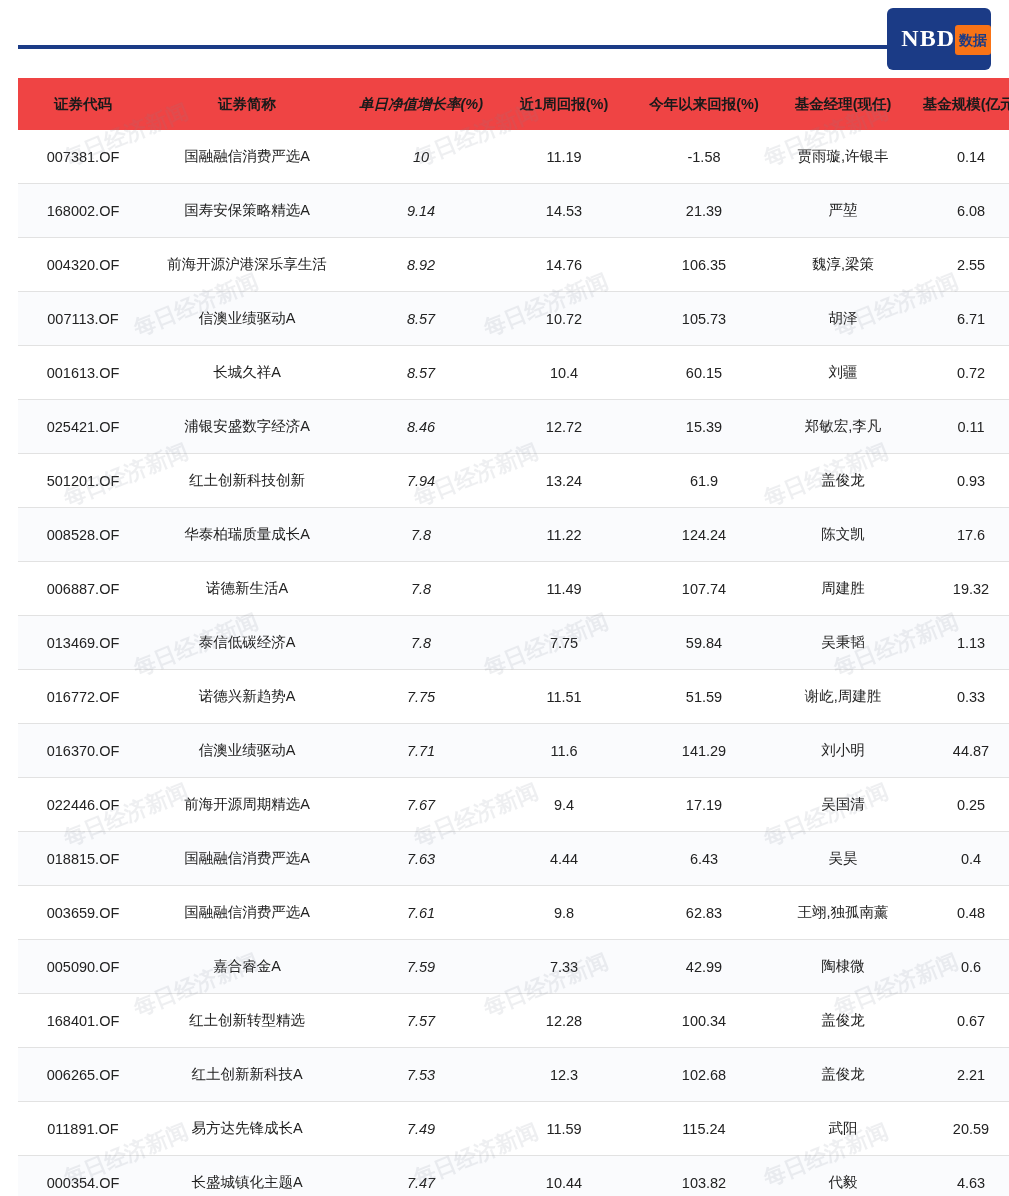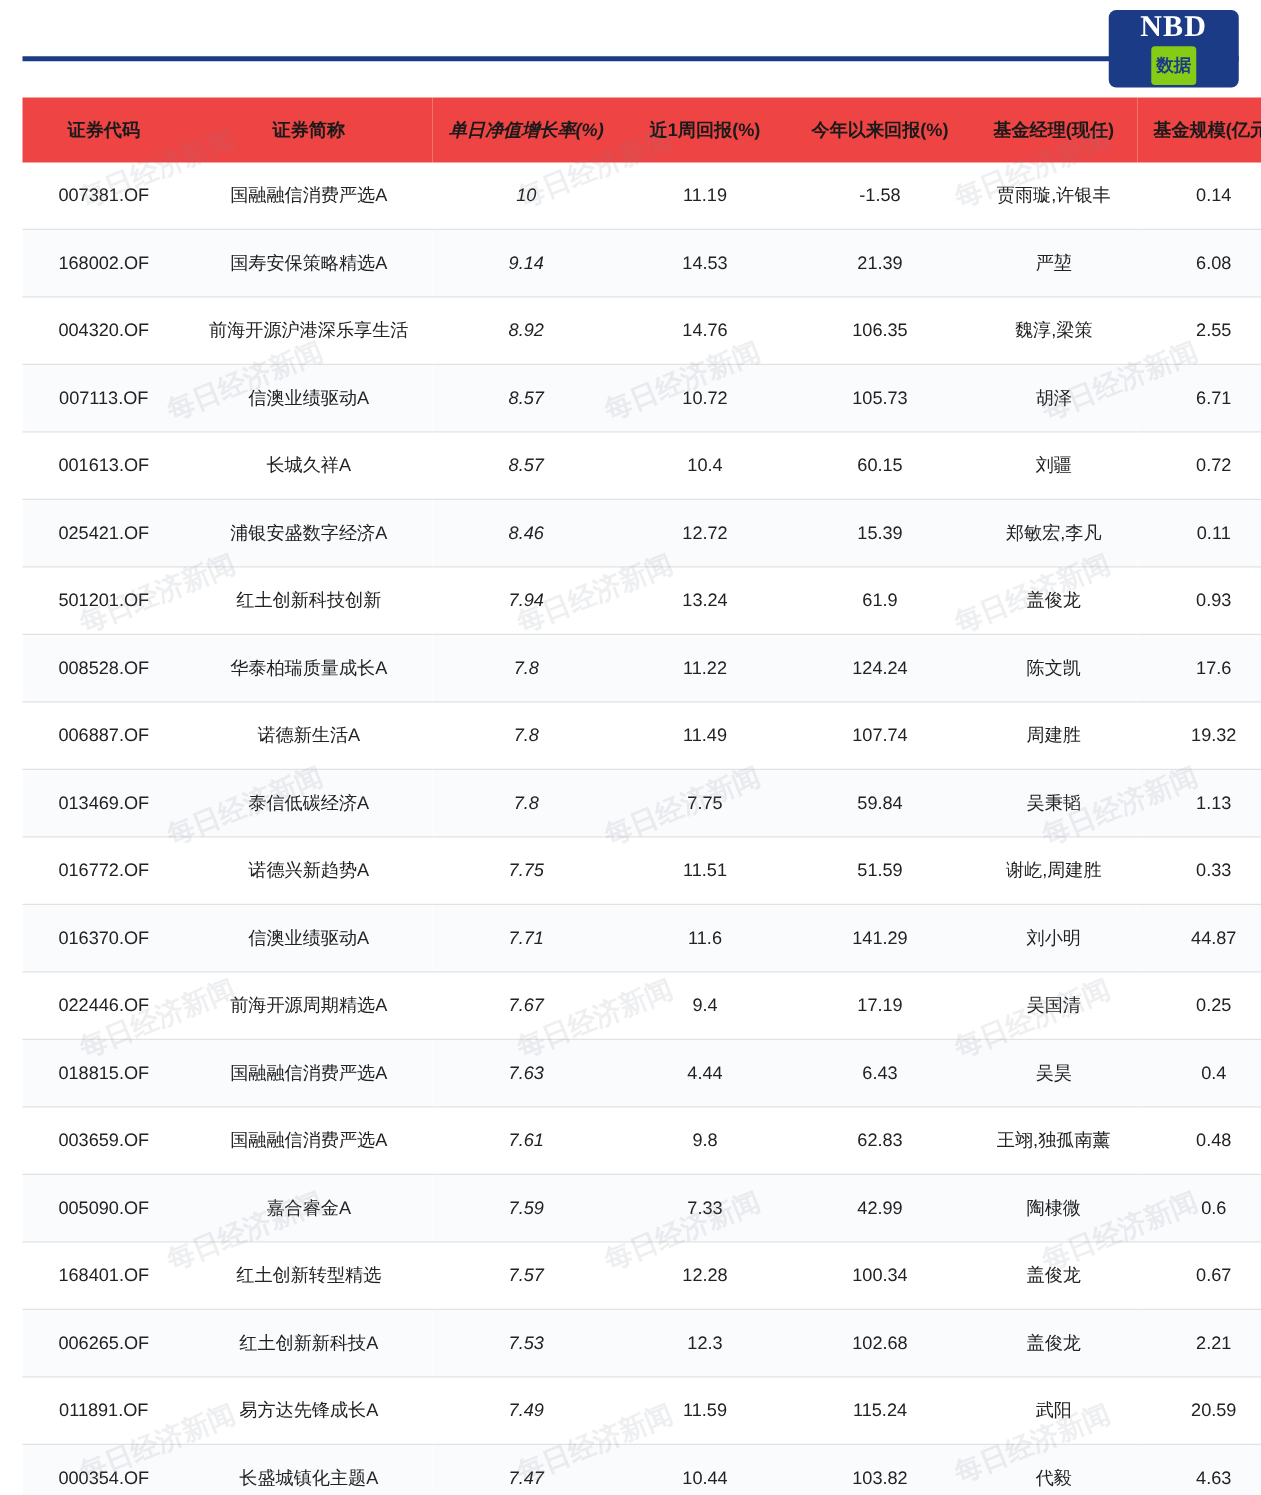--- a/index.html
+++ b/index.html
@@ -31,36 +31,36 @@
   }
   .logo {
     position: absolute;
     right: 18px;
     top: 8px;
     width: 104px;
     height: 62px;
     background: #1b3b86;
     border-radius: 6px;
     display: flex;
-    flex-direction: column;
+    flex-direction: row;
     align-items: center;
-    justify-content: center;
+    justify-content: flex-end;
     color: #ffffff;
     line-height: 1.05;
   }
   .logo .logo-main {
     font-size: 24px;
     font-weight: bold;
     letter-spacing: 1px;
     font-family: "Liberation Serif", serif;
   }
   .logo .logo-sub {
     font-size: 14px;
     margin-top: 2px;
-    background: #84cc16;
+    background: #f97316;
     color: #1b3b86;
     border-radius: 3px;
     padding: 8px 4px;
     font-weight: bold;
   }
 
   
   .table-wrap {
     padding: 0 18px;
     box-sizing: border-box;

